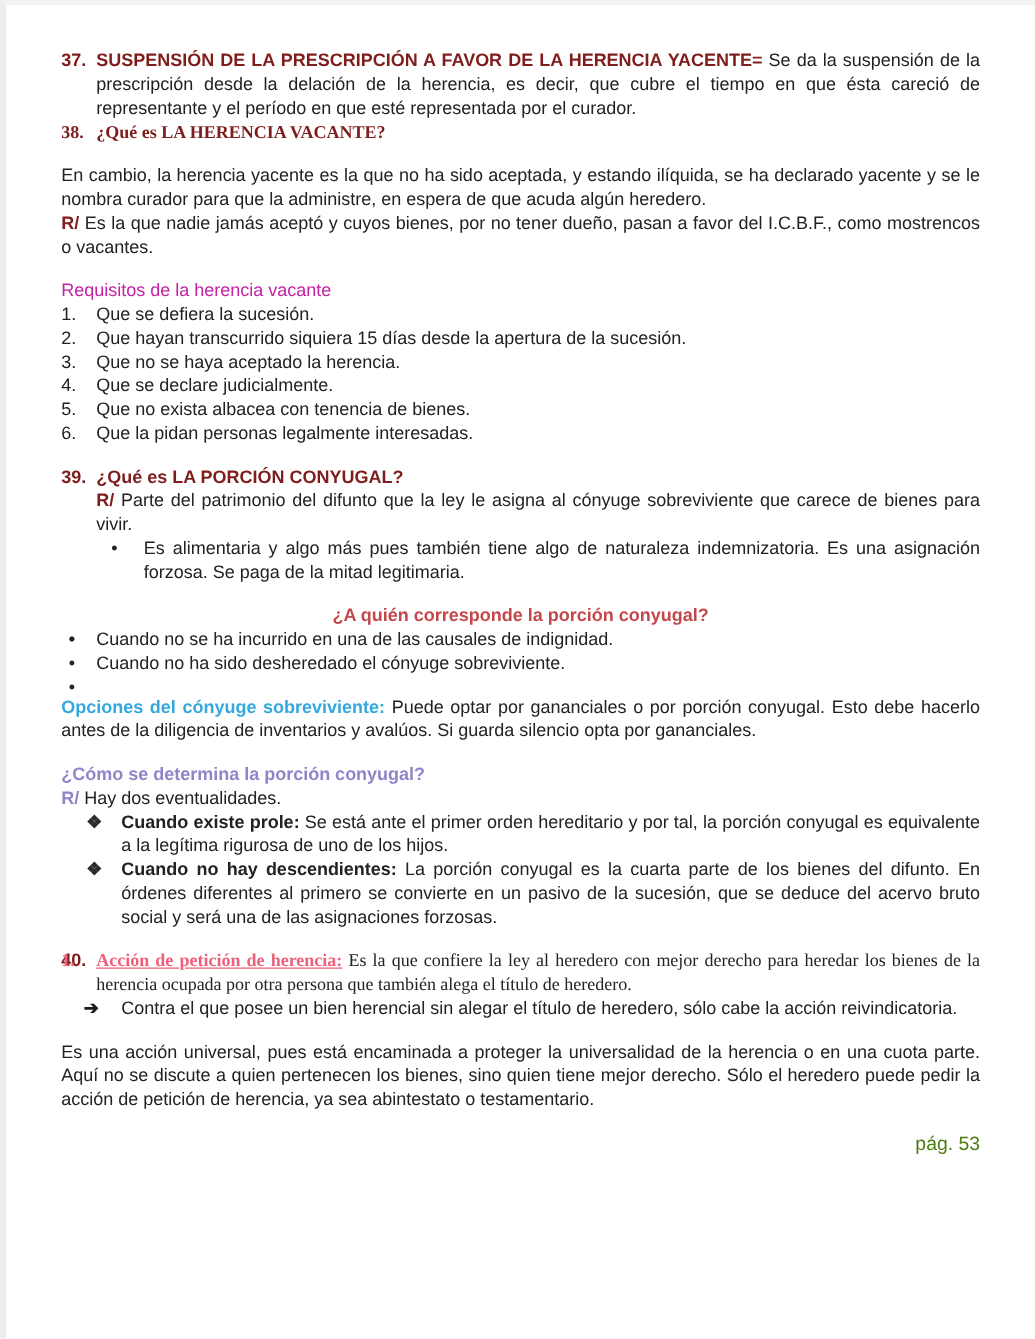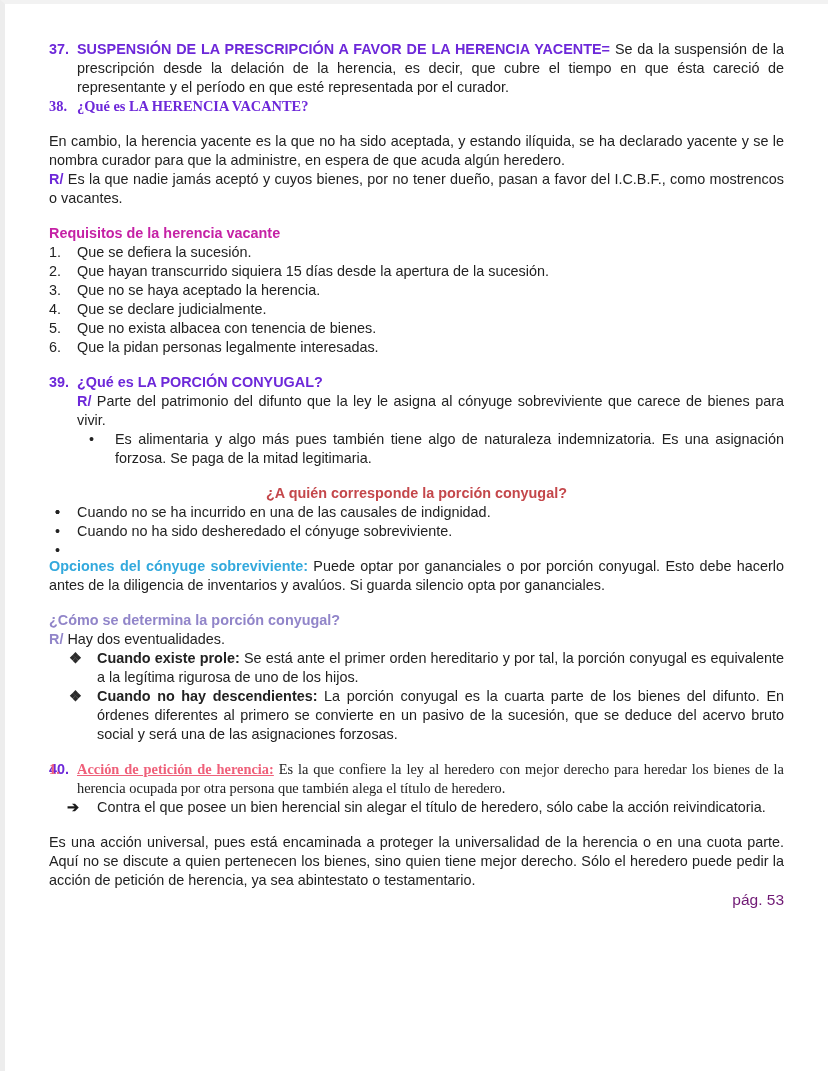--- a/index.html
+++ b/index.html
@@ -15,23 +15,23 @@
     font-size:14.4px;
     line-height:19px;
     color:#222222;
   }
   .para{text-align:justify;margin:0;}
   .gap{margin-top:16px;}
   .gap-lg{font-family:Liberation Serif, serif;}
   
   .hang{position:relative;padding-left:28px;text-align:justify;}
   .hang .num{position:absolute;left:0;top:0;}
-  .red{color:#6d28d9;font-weight:bold;}
+  .red{color:#7f1d1d;font-weight:bold;}
   .brick{color:#c4474b;font-weight:bold;text-align:center;}
-  .magenta{color:#c521a5;font-weight:bold;}
+  .magenta{color:#c521a5;font-weight:normal;}
   .blue{color:#33a9dd;font-weight:bold;}
   .purple{color:#9185c9;font-weight:bold;margin-top:16px;}
   .pink{color:#ef607a;font-weight:bold;}
   .pink-u{color:#ef607a;font-weight:bold;text-decoration:underline;}
   .bold{font-weight:bold;}
   
   .indent1{padding-left:28px;text-align:justify;}
   
   .li-deep{position:relative;padding-left:66px;text-align:justify;}
   .li-deep .mk{position:absolute;left:40px;top:0;}
@@ -40,21 +40,21 @@
   .li .mk{position:absolute;left:6px;top:0;}
   
   .li-num{position:relative;padding-left:28px;text-align:justify;}
   .li-num .mk{position:absolute;left:0;top:0;}
   
   .li-d{position:relative;padding-left:48px;text-align:justify;}
   .li-d .mk{position:absolute;left:20px;top:0;color:#2b2b2b;font-weight:bold;}
   
   .li-a{position:relative;padding-left:48px;text-align:justify;}
   .li-a .mk{position:absolute;left:18px;top:0;font-weight:bold;color:#1a1a1a;}
-  .page-num{text-align:right;margin-top:0;font-size:15.5px;color:#701a75;}
+  .page-num{text-align:right;margin-top:16px;font-size:15.5px;color:#4d7c0f;}
 </style>
 </head>
 <body>
 
 <div class="page">
 
   <div class="hang">
     <span class="num red">37.</span><span class="red">SUSPENSIÓN DE LA PRESCRIPCIÓN A FAVOR DE LA HERENCIA YACENTE=</span>
     <span>Se da la suspensión de la prescripción desde la delación de la herencia, es decir, que cubre el tiempo en que ésta careció de representante y el período en que esté representada por el curador.</span>
   </div>

